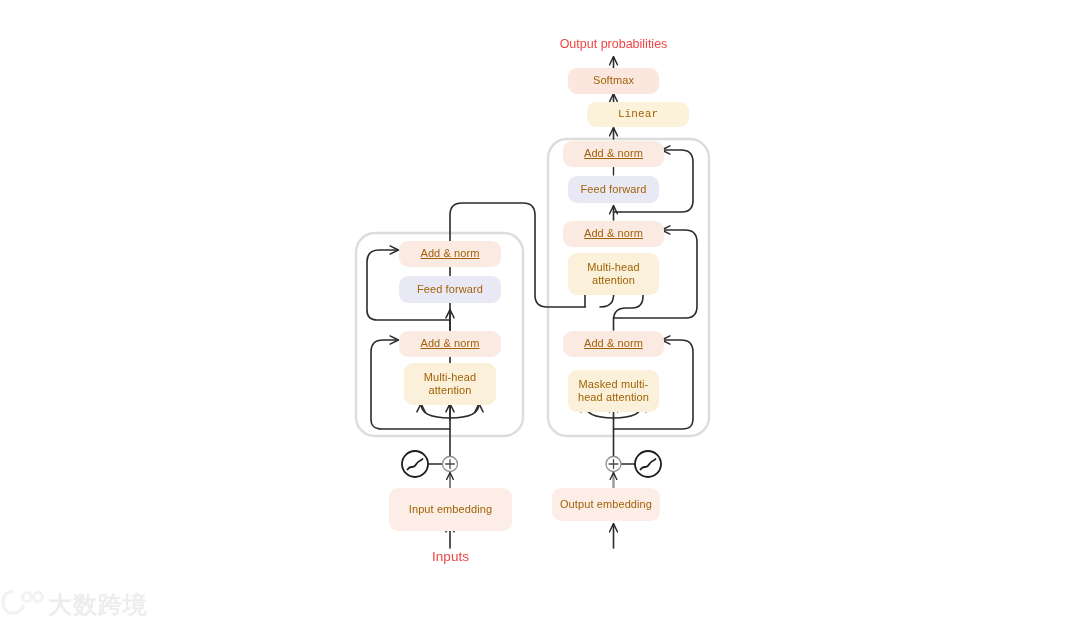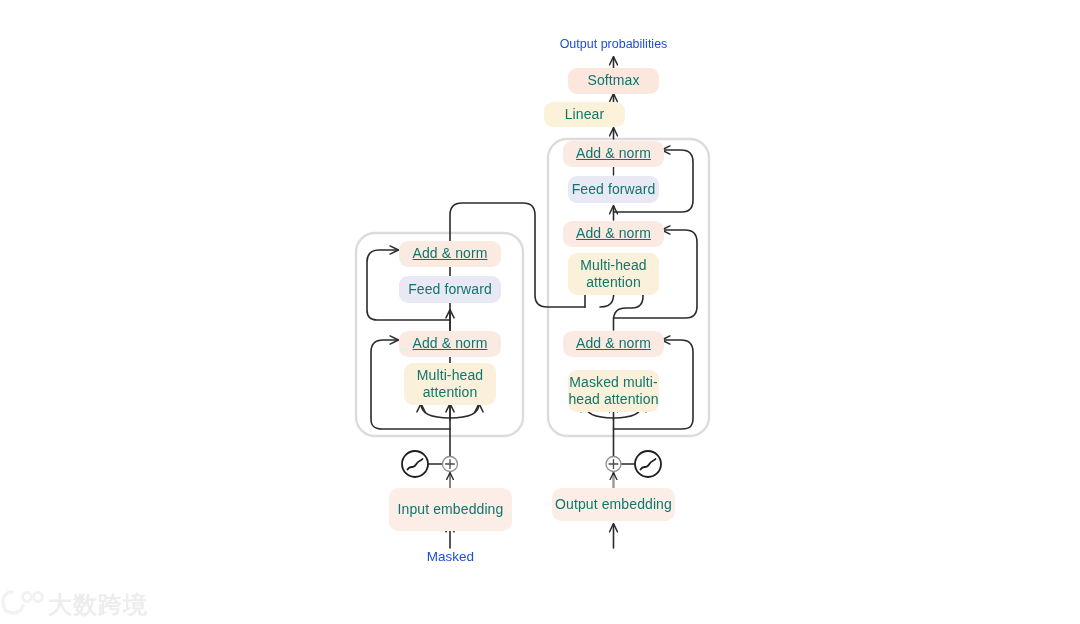--- a/index.html
+++ b/index.html
@@ -33,40 +33,40 @@
 
   
   .node {
     position: absolute;
     box-sizing: border-box;
     border-radius: 9px;
     display: flex;
     align-items: center;
     justify-content: center;
     text-align: center;
-    font-size: 14px;
+    font-size: 11px;
     line-height: 1.22;
     letter-spacing: .1px;
-    color: #0f766e;
+    color: #a16207;
     white-space: pre-line;
     z-index: 3;
   }
 
   .c-addnorm   { background: #fbeae2; text-decoration: underline; }
   .c-ffwd      { background: #e9e9f6; }
   .c-attn      { background: #fbf0d9; }
   .c-softmax   { background: #fbe7dd; }
   .c-linear    { background: #fcf2da; }
   .c-embed     { background: #fceee7; }
 
   
   .label {
     position: absolute;
     font-size: 12.5px;
-    color: #1d4ed8;
+    color: #ef4444;
     text-align: center;
     white-space: pre-line;
     line-height: 1.25;
     z-index: 3;
   }
   .label.big { font-size: 13.5px; }
 
   
   #watermark {
     position: absolute;
@@ -170,21 +170,21 @@
       <path d="M12,592 C6,592 3,596 3,602 C3,609 7,613 13,613 C18,613 22,610 23,606" fill="none" stroke="#d8d8d8" stroke-width="3.4" stroke-linecap="round"></path>
       <circle cx="27" cy="597" r="4.4" fill="none" stroke="#d8d8d8" stroke-width="3"></circle>
       <circle cx="38" cy="597" r="4.4" fill="none" stroke="#d8d8d8" stroke-width="3"></circle>
     </g>
   </svg>
 
   <div class="label" style="left:513px; top:37px; width:201px;">Output probabilities</div>
 
   <div class="node c-softmax" style="left:568px; top:68px; width:91px; height:26px;">Softmax</div>
 
-  <div class="node c-linear" style="left:544px; top:102px; width:81px; height:25px;">Linear</div>
+  <div class="node c-linear" style="left:587px; top:102px; width:102px; height:25px;font-family:Liberation Mono, monospace;">Linear</div>
 
   <div class="node c-addnorm" style="left:399px; top:241px; width:102px; height:26px;">Add &amp; norm</div>
 
   <div class="node c-ffwd" style="left:399px; top:276px; width:102px; height:27px;">Feed forward</div>
 
   <div class="node c-addnorm" style="left:399px; top:331px; width:102px; height:26px;">Add &amp; norm</div>
 
   <div class="node c-attn" style="left:404px; top:363px; width:92px; height:42px;">Multi-head
 attention</div>
 
@@ -197,20 +197,20 @@
   <div class="node c-attn" style="left:568px; top:253px; width:91px; height:42px;">Multi-head
 attention</div>
 
   <div class="node c-addnorm" style="left:563px; top:331px; width:101px; height:26px;">Add &amp; norm</div>
 
   <div class="node c-attn" style="left:568px; top:363px; width:91px; height:42px;margin-top:7px;">Masked multi-
 head attention</div>
 
   <div class="node c-embed" style="left:389px; top:488px; width:123px; height:43px;">Input embedding</div>
 
-  <div class="node c-embed" style="left:552px; top:488px; width:123px; height:33px;">Output embedding</div>
-
-  <div class="label big" style="left:390px; top:549px; width:121px;">Masked</div>
+  <div class="node c-embed" style="left:552px; top:488px; width:108px; height:33px;">Output embedding</div>
+
+  <div class="label big" style="left:390px; top:549px; width:121px;">Inputs</div>
 
 
   <div id="watermark" style="left:48px; top:589px; font-size:24px; font-weight:bold; color:#e3e3e3; letter-spacing:1px;">大数跨境</div>
 
 </div>
 
 </body></html>

